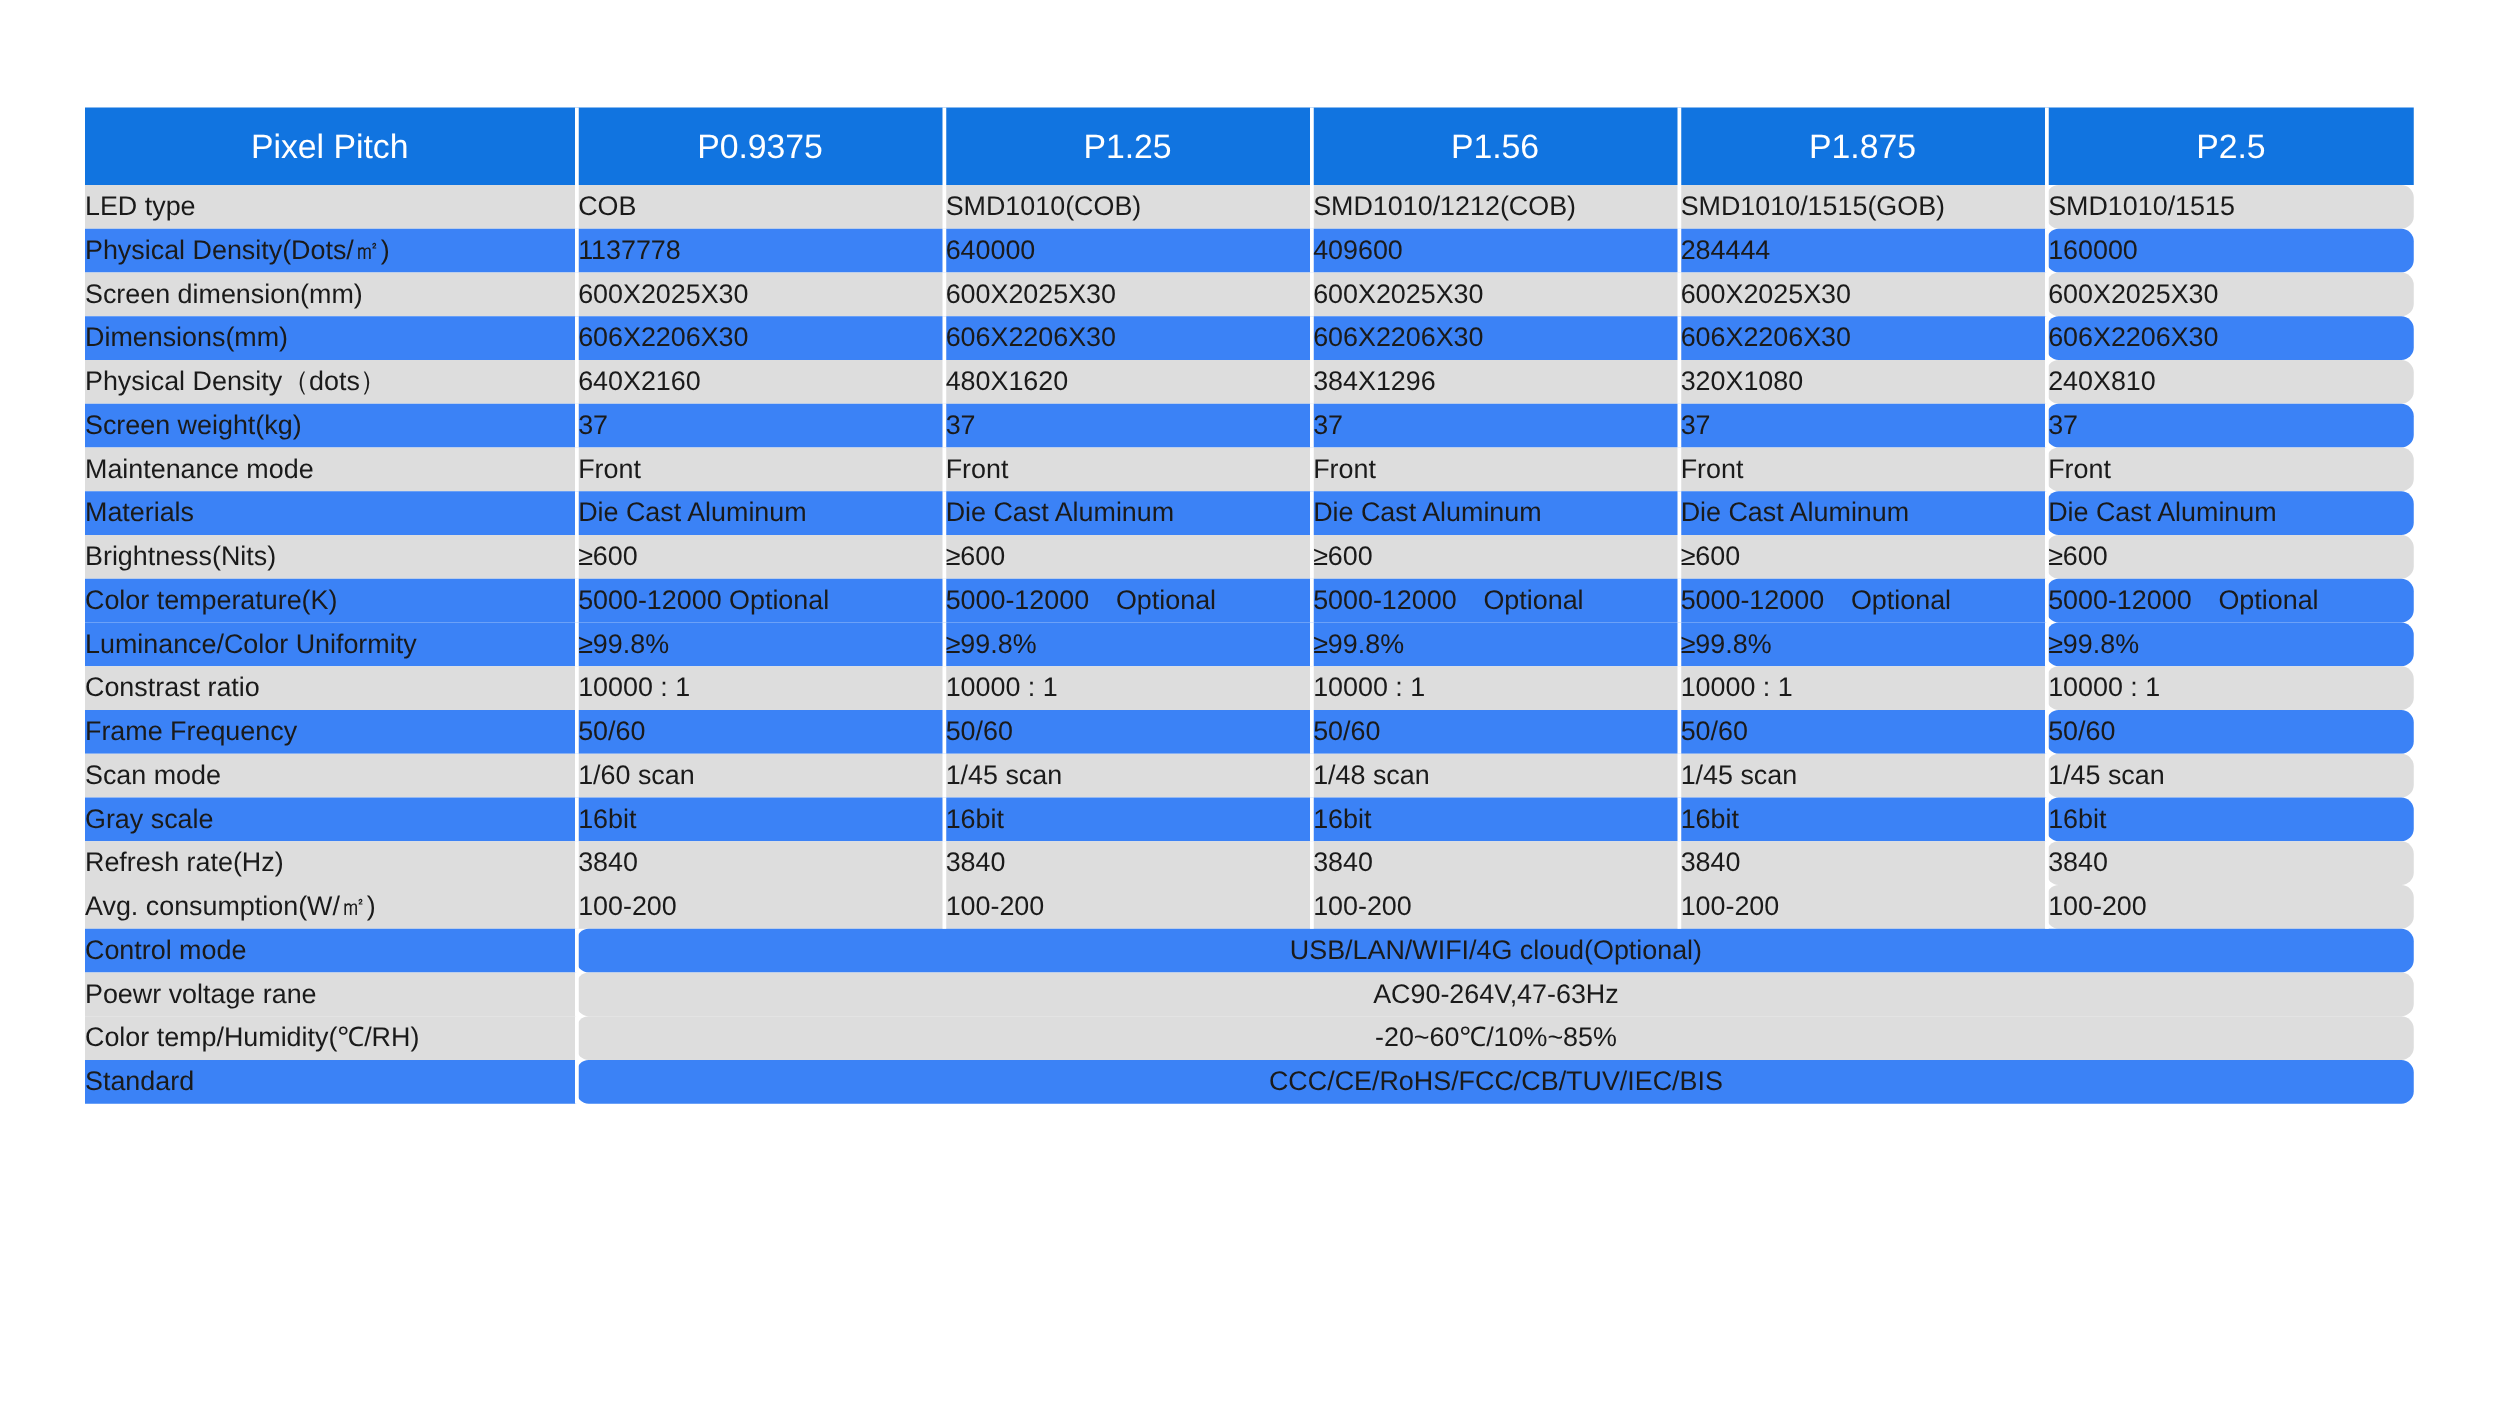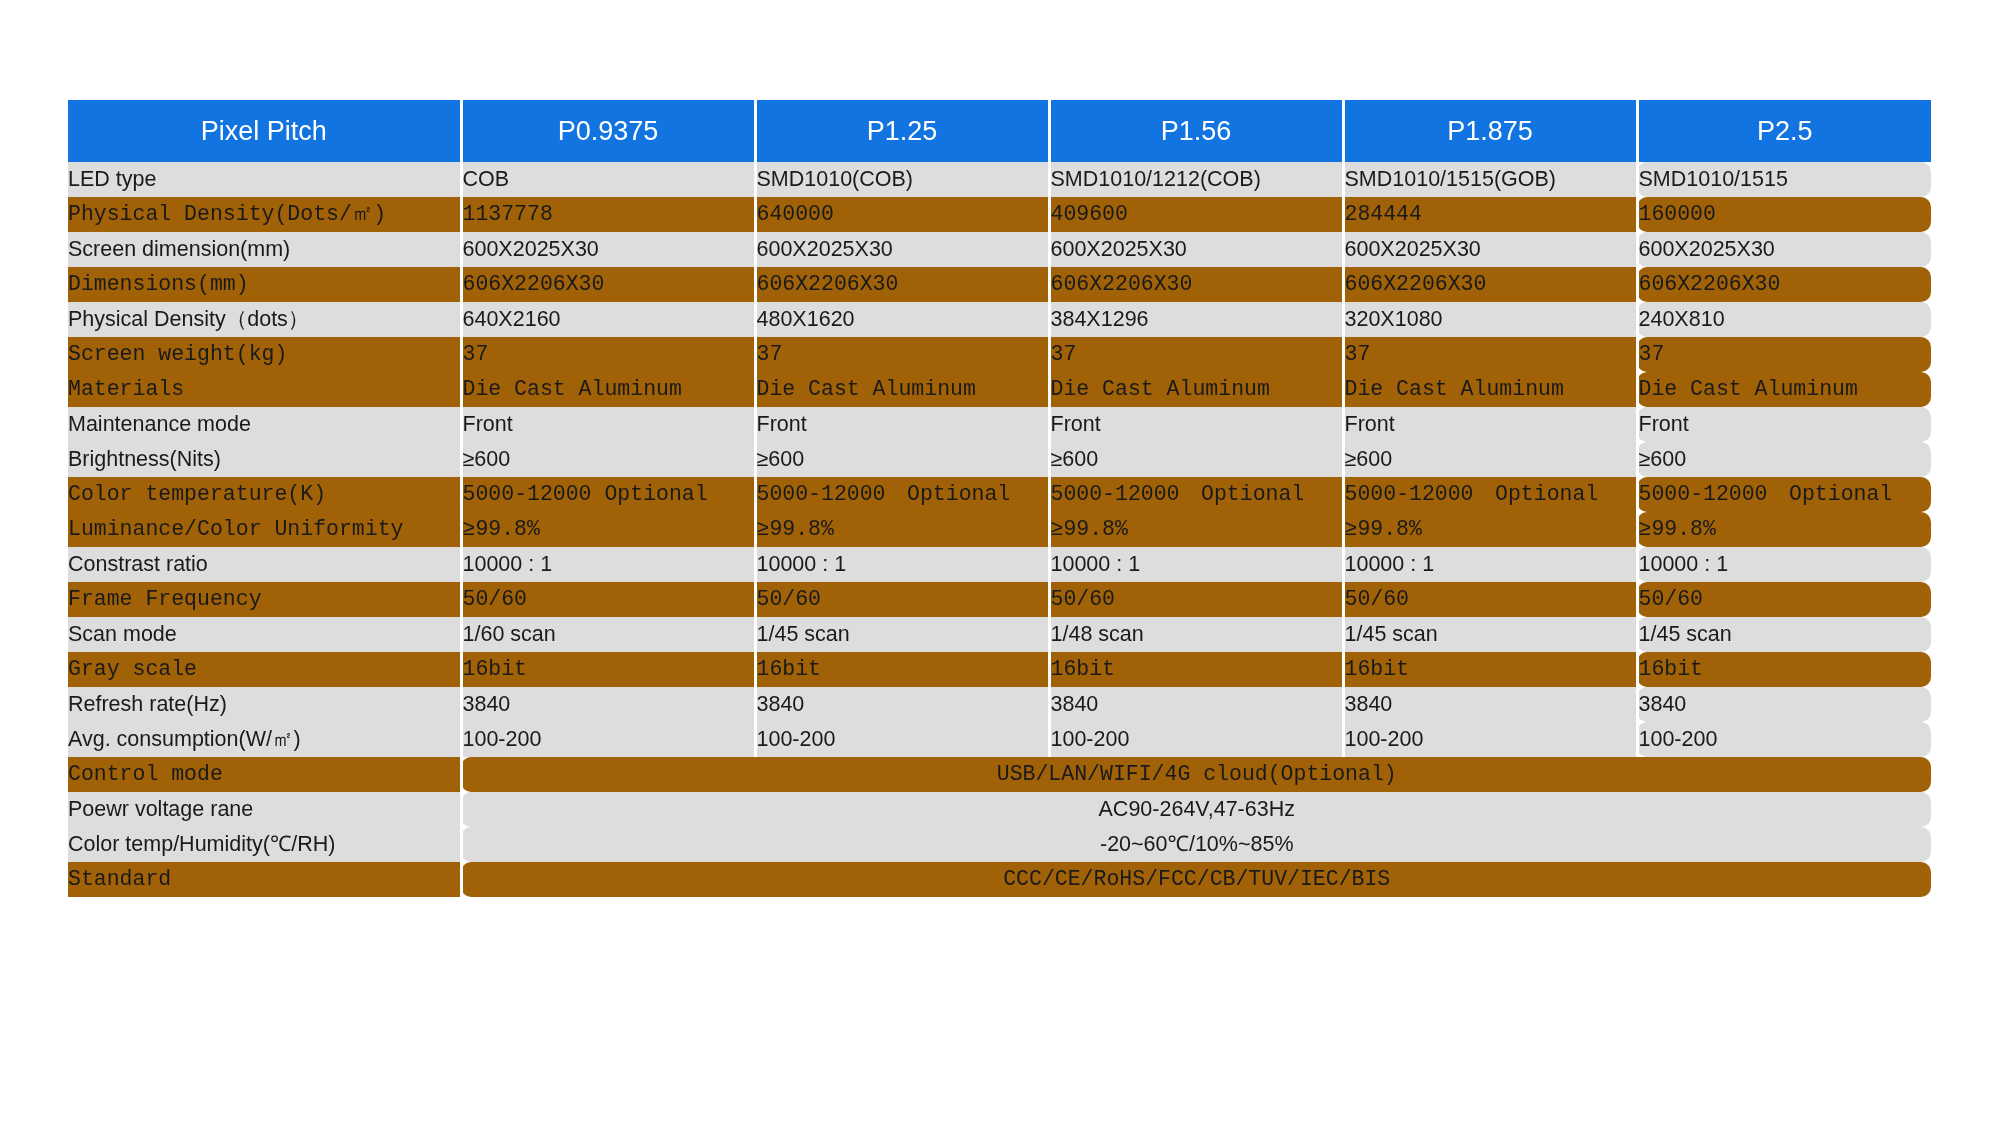--- a/index.html
+++ b/index.html
@@ -13,21 +13,21 @@
   #sheet {
     position: relative;
     width: 2000px;
     height: 1125px;
     background: #ffffff;
     overflow: hidden;
   }
   table.spec {
     position: absolute;
     left: 68px;
-    top: 100px;
+    top: 86px;
     width: 1863px;
     border-collapse: collapse;
     table-layout: fixed;
   }
   table.spec col.c-label { width: 393px; }
   table.spec col.c-data  { width: 294px; }
 
   table.spec th, table.spec td {
     padding: 0;
     margin: 0;
@@ -66,21 +66,21 @@
   td.val {
     padding-left: 14px;
     text-align: left;
   }
   td.merged {
     text-align: center;
     padding-left: 0;
   }
   
   tr.band td { background: #dddddd; }
-  tr.plain td { background: #a16207; font-family: Liberation Mono, monospace; }
+  tr.plain td { background: #3b82f6; }
 
   
 </style>
 </head>
 <body>
 
 <div id="sheet">
   <table class="spec">
     <colgroup>
       <col class="c-label">
@@ -142,35 +142,35 @@
           <td class="val">240X810</td>
         </tr>
         <tr class="body-row plain">
           <td class="label">Screen weight(kg)</td>
           <td class="val">37</td>
           <td class="val">37</td>
           <td class="val">37</td>
           <td class="val">37</td>
           <td class="val">37</td>
         </tr>
+        <tr class="body-row band">
+          <td class="label">Maintenance mode</td>
+          <td class="val">Front</td>
+          <td class="val">Front</td>
+          <td class="val">Front</td>
+          <td class="val">Front</td>
+          <td class="val">Front</td>
+        </tr>
         <tr class="body-row plain">
           <td class="label">Materials</td>
           <td class="val">Die Cast Aluminum</td>
           <td class="val">Die Cast Aluminum</td>
           <td class="val">Die Cast Aluminum</td>
           <td class="val">Die Cast Aluminum</td>
           <td class="val">Die Cast Aluminum</td>
-        </tr>
-        <tr class="body-row band">
-          <td class="label">Maintenance mode</td>
-          <td class="val">Front</td>
-          <td class="val">Front</td>
-          <td class="val">Front</td>
-          <td class="val">Front</td>
-          <td class="val">Front</td>
         </tr>
         <tr class="body-row band">
           <td class="label">Brightness(Nits)</td>
           <td class="val">≥600</td>
           <td class="val">≥600</td>
           <td class="val">≥600</td>
           <td class="val">≥600</td>
           <td class="val">≥600</td>
         </tr>
         <tr class="body-row plain">

